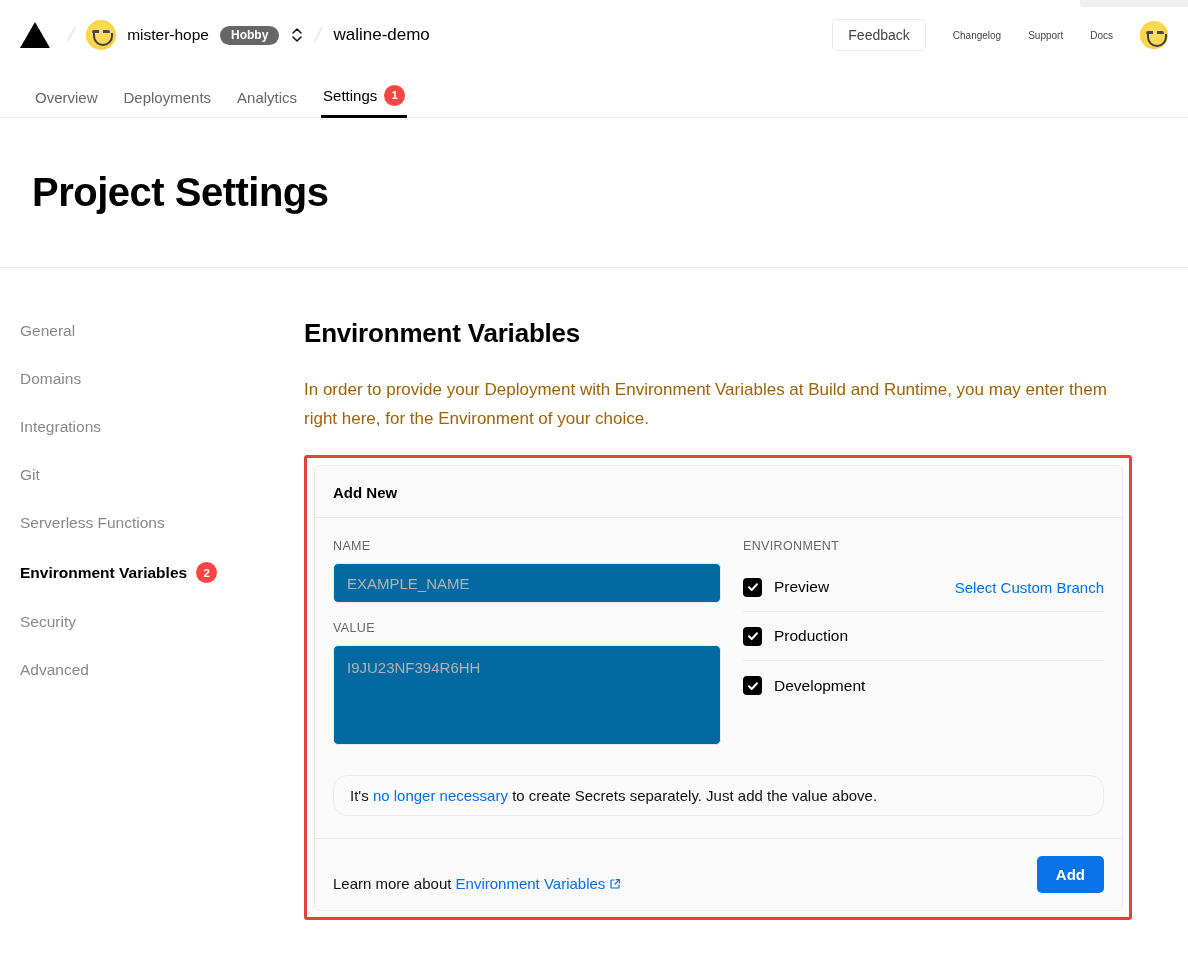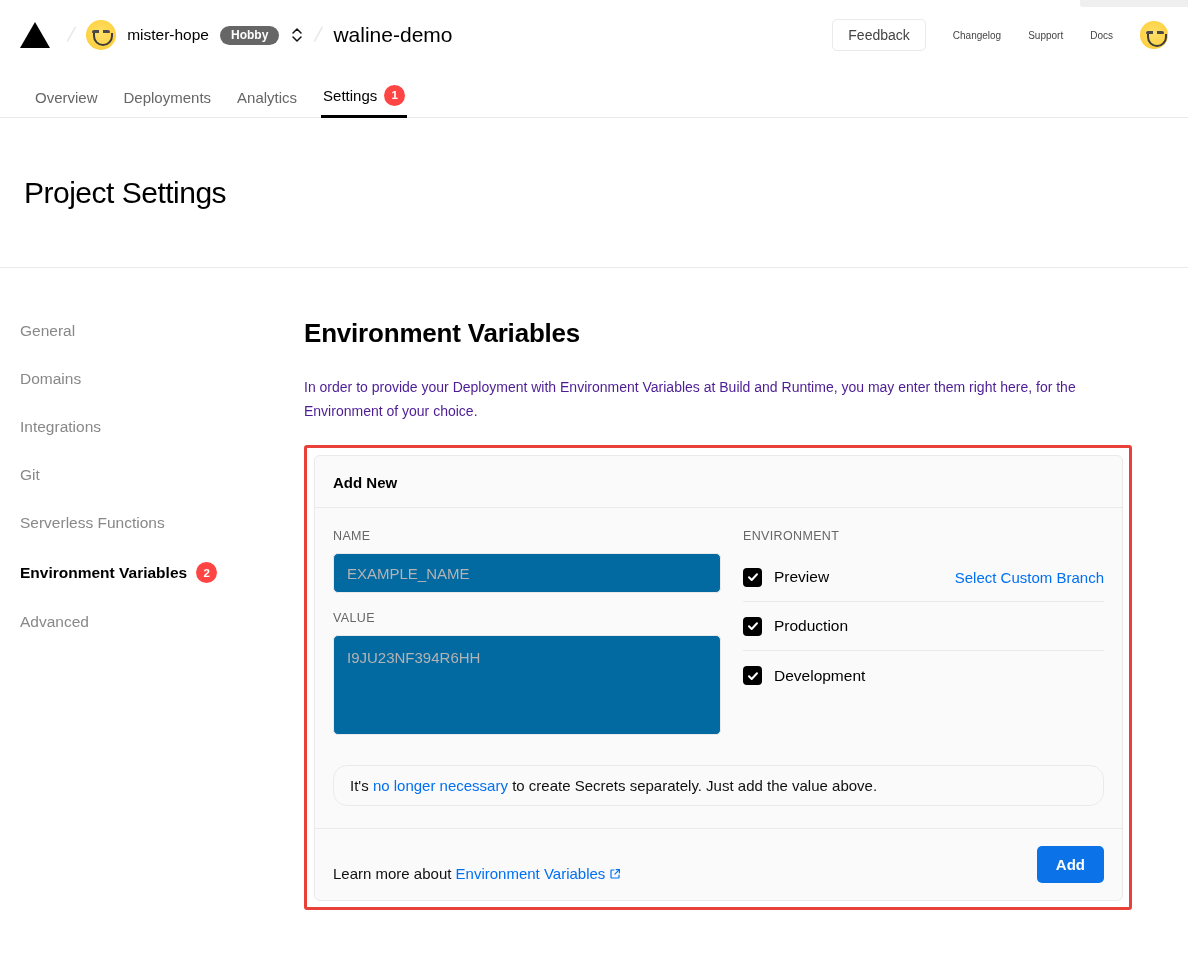--- a/index.html
+++ b/index.html
@@ -86,21 +86,21 @@
   }
   .selector-chevrons {
     margin-left: 12px;
     display: flex;
     flex-direction: column;
     align-items: center;
     color: #111;
     cursor: pointer;
   }
   .project-name {
-    font-size: 21px;
+    font-size: 17px;
     color: #000;
     text-align: center;
   }
   .topbar-right {
     margin-left: auto;
     display: flex;
     align-items: center;
     gap: 27px;
   }
   .feedback-btn {
@@ -167,24 +167,24 @@
 
   
   .page-head {
     height: 150px;
     display: flex;
     align-items: center;
     padding: 0 20px;
     border-bottom: 1px solid #eaeaea;
   }
   .page-title {
-    font-size: 30px;
-    font-weight: 400;
+    font-size: 40px;
+    font-weight: 700;
     letter-spacing: -0.5px;
-    margin: 4px;
+    margin: 12px;
   }
 
   
   .body-wrap {
     display: flex;
     padding: 50px 20px 0 20px;
   }
   .sidenav {
     width: 284px;
     flex: none;
@@ -216,22 +216,22 @@
   }
 
   .content { flex: 1; min-width: 0; padding-right: 40px; }
   .section-title {
     font-size: 26px;
     font-weight: 600;
     margin: 0 0 26px 0;
     letter-spacing: -0.2px;
   }
   .para {
-    font-size: 14px;
-    color: #4c1d95;
+    font-size: 17px;
+    color: #a16207;
     line-height: 1.72;
     margin: 0 0 22px 0;
     max-width: 835px;
   }
 
   
   .highlight {
     border: 3px solid #e8413a;
     border-radius: 3px;
     padding: 7px 6px 6px 7px;
@@ -420,20 +420,23 @@
       <span>Git</span>
     </div>
     <div class="nav-item">
       <span>Serverless Functions</span>
     </div>
     <div class="nav-item active">
       <span>Environment Variables</span>
       <span class="nav-badge">2</span>
     </div>
     <div class="nav-item">
+      <span>Security</span>
+    </div>
+    <div class="nav-item">
       <span>Advanced</span>
     </div>
   </nav>
 
   <main class="content">
     <h2 class="section-title">Environment Variables</h2>
     <p class="para">In order to provide your Deployment with Environment Variables at Build and Runtime, you may enter them right here, for the Environment of your choice.</p>
 
     <div class="highlight">
       <section class="card">

